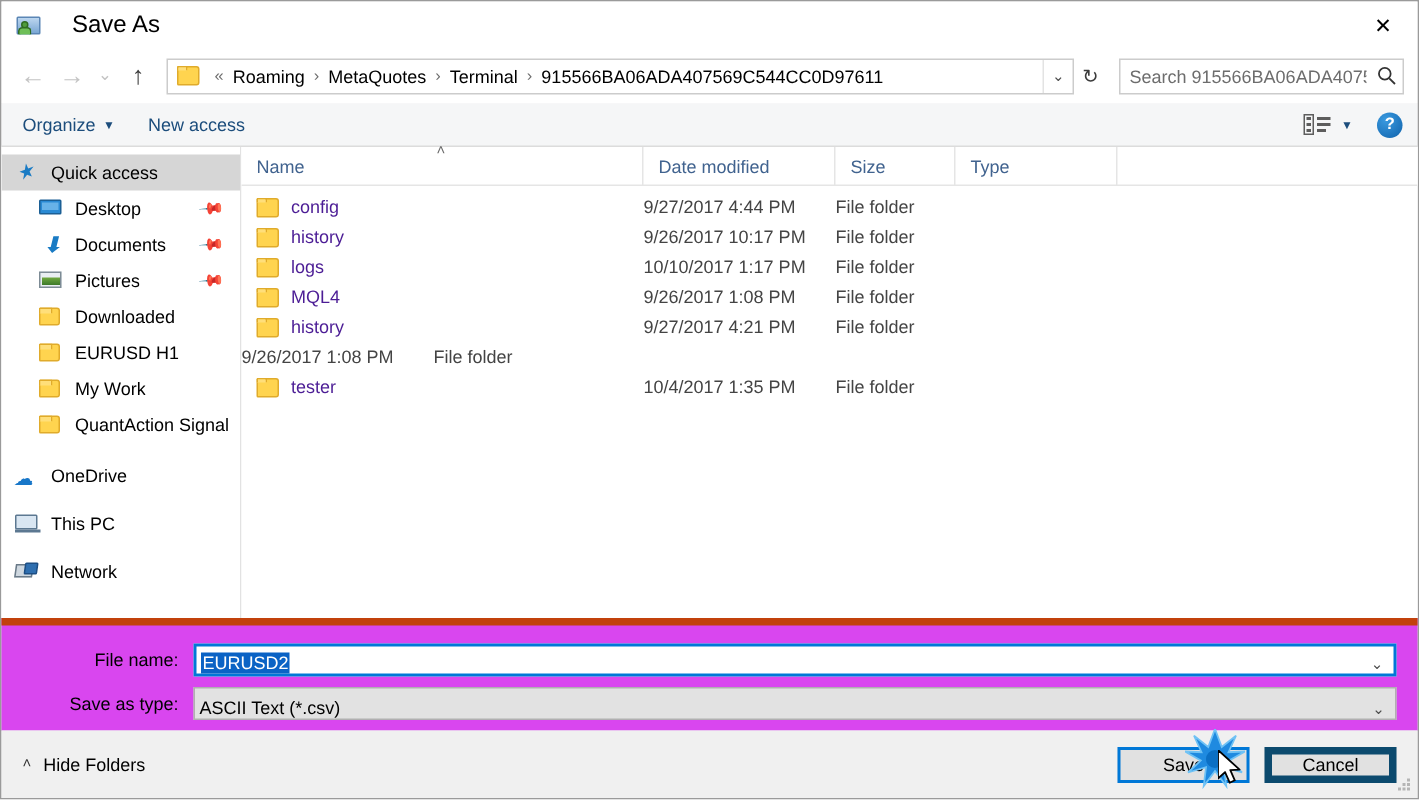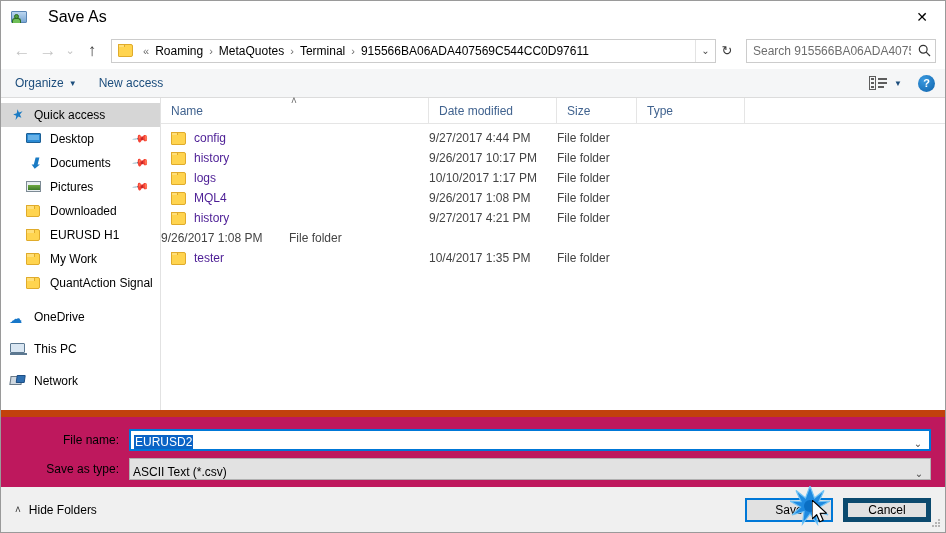--- a/index.html
+++ b/index.html
@@ -186,21 +186,21 @@
   .row .c-name { width: 268px; display:flex; align-items:center; padding-left: 10px; color:#4c1d95; }
   .row .c-date { width: 128px; color:#444; }
   .row .c-type { width: 108px; color:#444; }
   .row .c-size { width: 80px; color:#444; }
   .row .r-folder { width: 15px; height: 13px; position:relative; margin-right: 8px; flex:none; }
   .row .r-folder .rf-back { position:absolute; left:0; top:0; width:15px; height:13px; background:#ffd44f; border:1px solid #e0ab2b; border-radius:1px 2px 2px 1px; }
   .row .r-folder .rf-tab { position:absolute; left:0; top:0; width:7px; height:3px; background:#ffdf7a; border:1px solid #e0ab2b; border-bottom:none; border-radius:1px 1px 0 0; }
 
   
   #formpane {
-    background:#be185d; border-top: 7px solid #c2410c;
+    background:#d946ef; border-top: 5px solid #c2410c;
     padding: 12px 14px 0 14px;
   }
   .formrow { display:flex; align-items:center; margin-bottom: 7px; }
   .formlabel { width: 114px; text-align: right; padding-right: 10px; font-size: 12px; color:#000; }
   .combo {
     flex:1 1 auto; height: 22px; display:flex; align-items:flex-end;
     background:#fff; border:1px solid #7a7a7a; min-width:0;
   }
   .combo.focused { border: 2px solid #0078d7; }
   .combo.disabled { background:#e2e2e2; border:1px solid #b0b0b0; }

